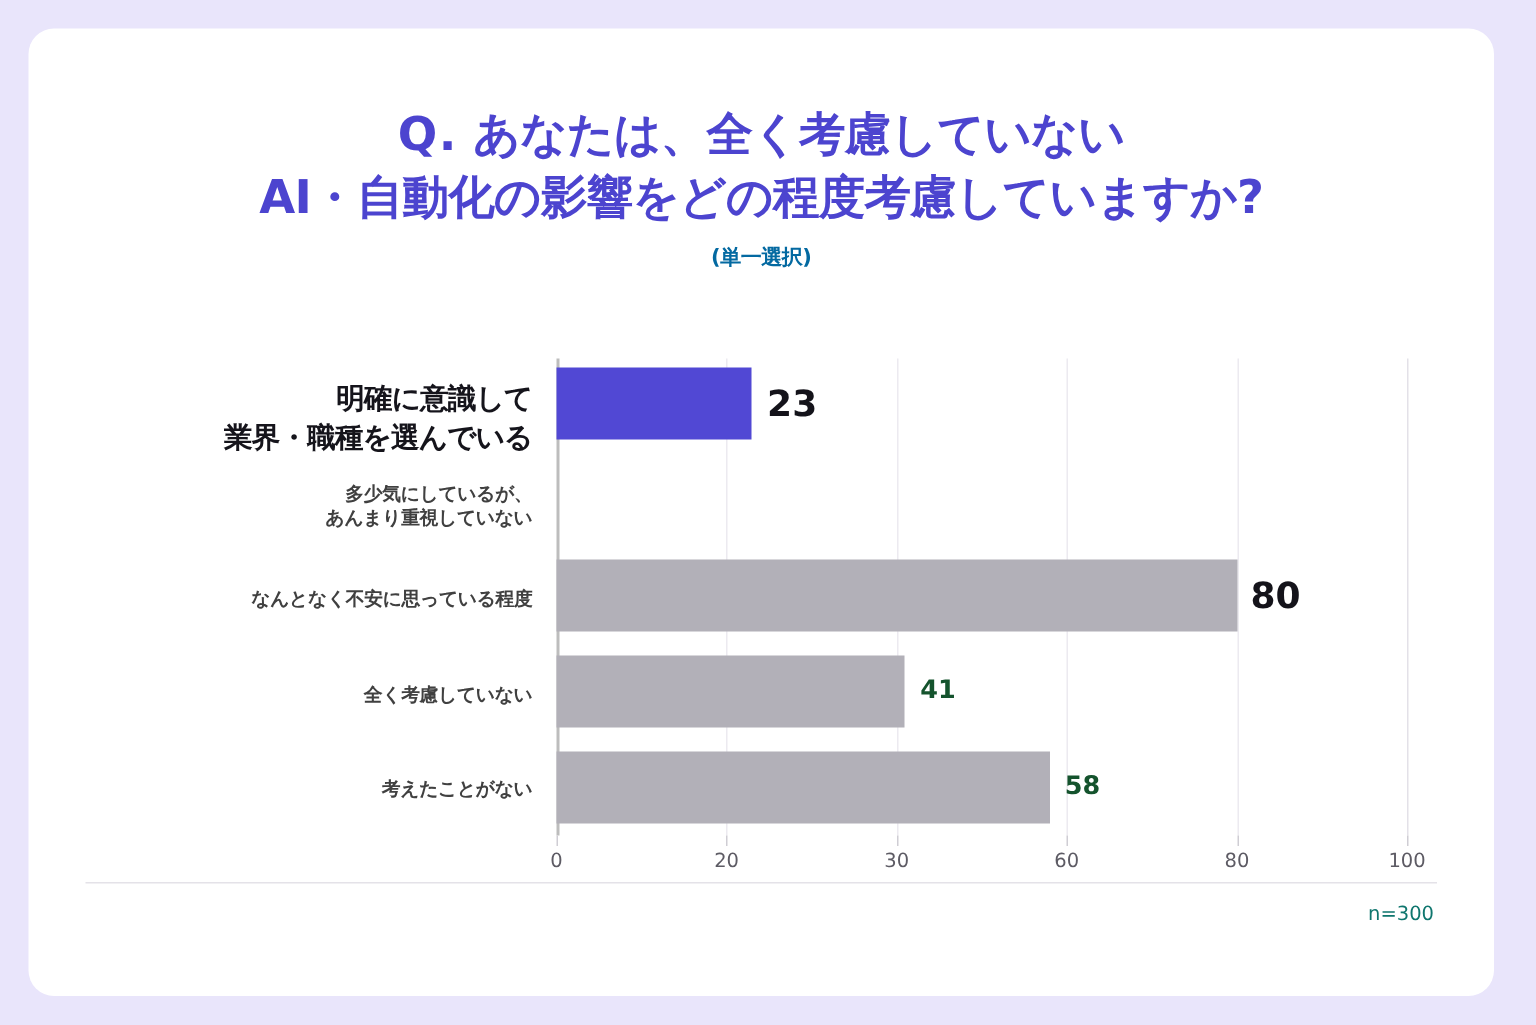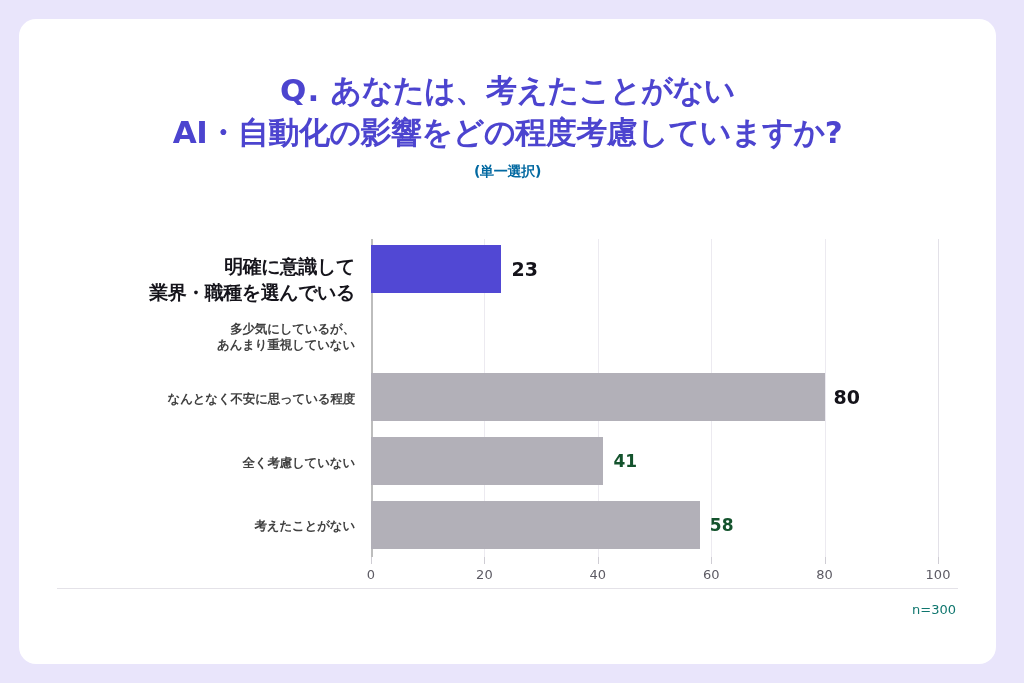--- a/index.html
+++ b/index.html
@@ -119,21 +119,21 @@
   .bar-value {
     position: absolute;
     top: 50%;
     transform: translateY(-50%);
     font-weight: bold;
     white-space: nowrap;
     line-height: 1;
   }
   .bar-value.v-strong {
     color: #14131a;
-    font-size: 19px;
+    font-size: 24px;
   }
   .bar-value.v-soft {
     color: #14532d;
     font-size: 17px;
   }
 
   .cat-label {
     position: absolute;
     right: 16px;
     text-align: right;
@@ -199,21 +199,21 @@
   }
 </style>
 </head>
 <body>
 
 <div class="card">
 
   <div class="header">
     <div class="title-line">
       <span class="qmark">Q.</span>
-      <span>あなたは、考えたことがない</span>
+      <span>あなたは、全く考慮していない</span>
     </div>
     <div class="title-line">AI・自動化の影響をどの程度考慮していますか?</div>
     <div class="subtitle">(単一選択)</div>
   </div>
 
   <div class="chart">
     <div class="plot-wrap">
 
       <div class="labels-col">
         <div class="cat-label emph" style="top:14px;">明確に意識して
@@ -259,21 +259,21 @@
       <div class="xaxis">
         <div class="xtick" style="left:0%;"></div>
         <div class="xtick" style="left:20%;"></div>
         <div class="xtick" style="left:40%;"></div>
         <div class="xtick" style="left:60%;"></div>
         <div class="xtick" style="left:80%;"></div>
         <div class="xtick" style="left:100%;"></div>
 
         <div class="xtick-label" style="left:0%;">0</div>
         <div class="xtick-label" style="left:20%;">20</div>
-        <div class="xtick-label" style="left:40%;">40</div>
+        <div class="xtick-label" style="left:40%;">30</div>
         <div class="xtick-label" style="left:60%;">60</div>
         <div class="xtick-label" style="left:80%;">80</div>
         <div class="xtick-label" style="left:100%;">100</div>
       </div>
 
     </div>
   </div>
 
   <div class="footer">
     <div class="footer-rule"></div>

